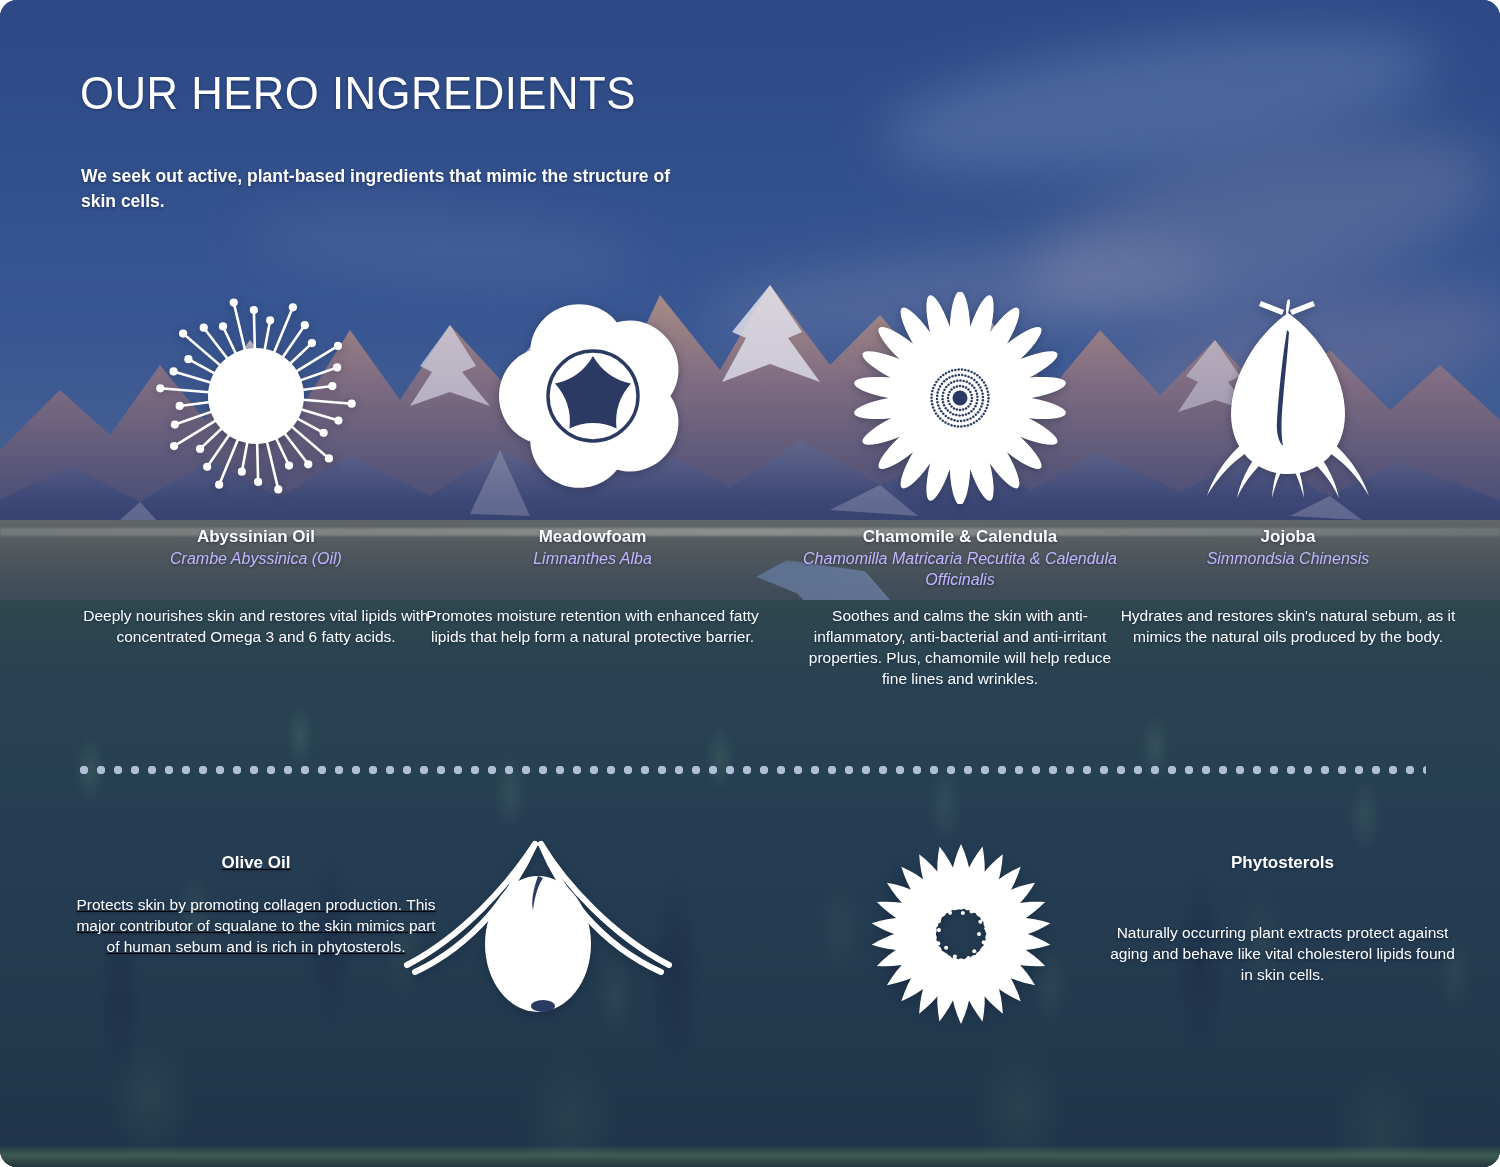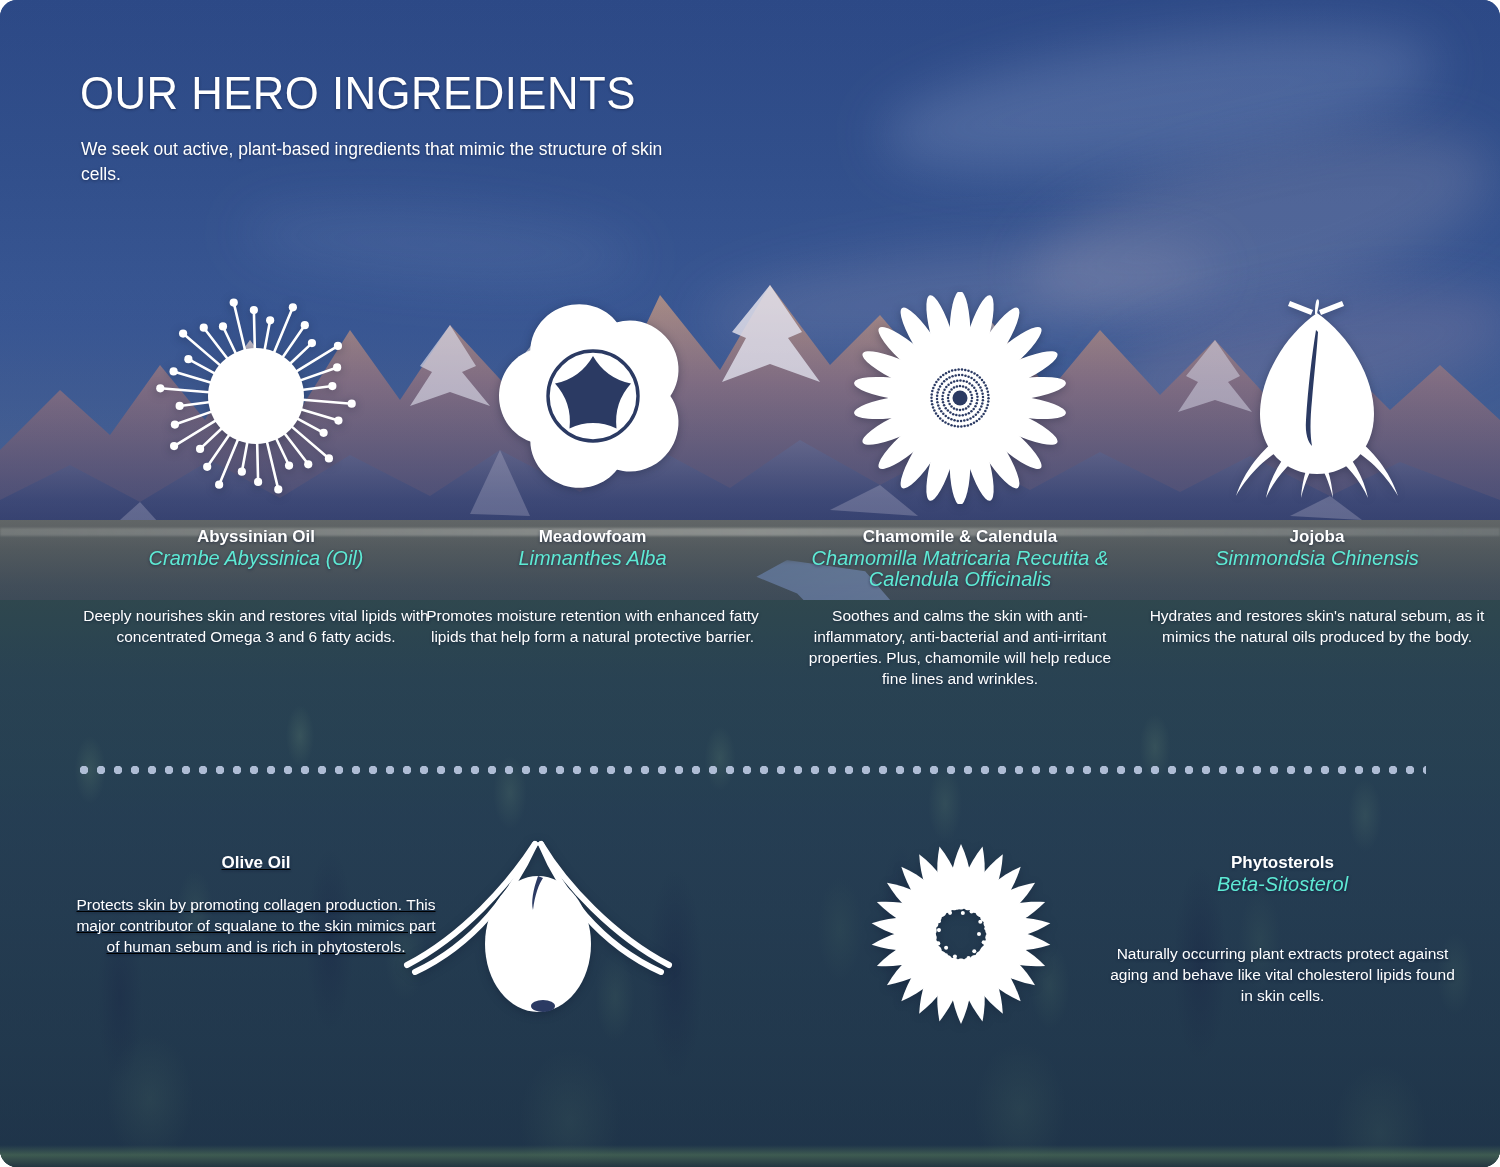--- a/index.html
+++ b/index.html
@@ -129,39 +129,39 @@
 
   .page-title{
     position:absolute; left:80px; top:66px;
     font-size:46px; font-weight:400; letter-spacing:.5px;
     color:#ffffff; white-space:nowrap;
     font-family:"Liberation Sans", sans-serif;
     transform:scaleX(.95); transform-origin:left center;
     text-shadow:0 1px 3px rgba(10,20,50,.45);
   }
   .page-subtitle{
-    position:absolute; left:81px; top:137px; width:600px;
-    font-size:17.5px; font-weight:normal; line-height:25px; color:#ffffff;
+    position:absolute; left:81px; top:164px; width:600px;
+    font-size:17.5px; font-weight:bold; line-height:25px; color:#ffffff;
     text-shadow:0 1px 3px rgba(10,20,50,.5);
   }
 
   
   .col{ position:absolute; text-align:center; }
   .icon-wrap{
     position:relative; width:100%;
     display:flex; align-items:center; justify-content:center;
   }
   .icon-wrap svg{ display:block; filter:drop-shadow(0 2px 5px rgba(10,20,45,.35)); }
 
   .ing-name{
     font-size:17px; font-weight:bold; color:#ffffff; line-height:22px;
     text-shadow:0 1px 3px rgba(10,20,50,.55);
   }
   .ing-latin{
-    font-size:20px; font-style:italic; color:#5eead4; line-height:21px;
+    font-size:16px; font-style:italic; color:#c4b5fd; line-height:21px;
     text-shadow:0 1px 3px rgba(10,20,50,.55);
   }
   .ing-desc{
     font-size:15.5px; color:#ffffff; line-height:21px;
     text-shadow:0 1px 3px rgba(10,20,50,.55);
   }
   .gap{ height:22px; }
 
   
   .divider{
@@ -528,21 +528,21 @@
           <path id="center-star" fill="#2b3a63" d="M106.0 64.0 Q 118.8 86.4 144.0 91.6 Q 126.7 110.7 129.5 136.4 Q 106.0 125.8 82.5 136.4 Q 85.3 110.7 68.0 91.6 Q 93.2 86.4 106.0 64.0 Z"></path>
         </svg>
       </div>
       <div class="gap"></div>
       <div class="ing-name">Meadowfoam</div>
       <div class="ing-latin">Limnanthes Alba</div>
       <div style="height:36px;"></div>
       <div class="ing-desc">Promotes moisture retention with enhanced fatty lipids that help form a natural protective barrier.</div>
     </div>
 
-    <div class="col" style="left:1118px; top:292px; width:340px;margin-left:29px;">
+    <div class="col" style="left:1118px; top:292px; width:340px;">
       <div class="icon-wrap" style="height:212px;">
         <svg width="190" height="205" viewBox="0 0 190 205">
           <g fill="#ffffff">
             <path d="M95 18 C96 12 97 10 97 6 C97 3 95 2 94 6 C93 10 93 13 93 18 Z"></path>
             <path d="M97 14 L120 5 L122 10 L99 19 Z"></path>
             <path d="M91 14 L68 5 L66 10 L89 19 Z"></path>
             <path d="M95 17 C128 40 152 82 152 118 C152 155 126 178 95 178 C64 178 38 155 38 118 C38 82 62 40 95 17 Z"></path>
           </g>
           <path d="M94 34 C90 58 86 92 84 124 C83 138 86 146 90 150 C88 139 88 124 90 104 C92 80 95 54 96 36 Z" fill="#2b3a63"></path>
           <g fill="#ffffff">
@@ -917,19 +917,18 @@
               <circle cx="63.62" cy="135.27" r="4.28"></circle>
               <circle cx="141.64" cy="66.36" r="4.28"></circle>
               <circle cx="130.65" cy="169.99" r="4.29"></circle>
             </g>
         </svg>
       </div>
     </div>
 
     <div class="col" style="left:1110px; top:852px; width:345px;text-align:center;">
       <div class="ing-name">Phytosterols</div>
-      <div class="ing-latin">Beta-Sitosterol</div>
       <div style="height:48px;"></div>
       <div class="ing-desc">Naturally occurring plant extracts protect against aging and behave like vital cholesterol lipids found in skin cells.</div>
     </div>
 
   </div>
 </div>
 
 </body></html>

